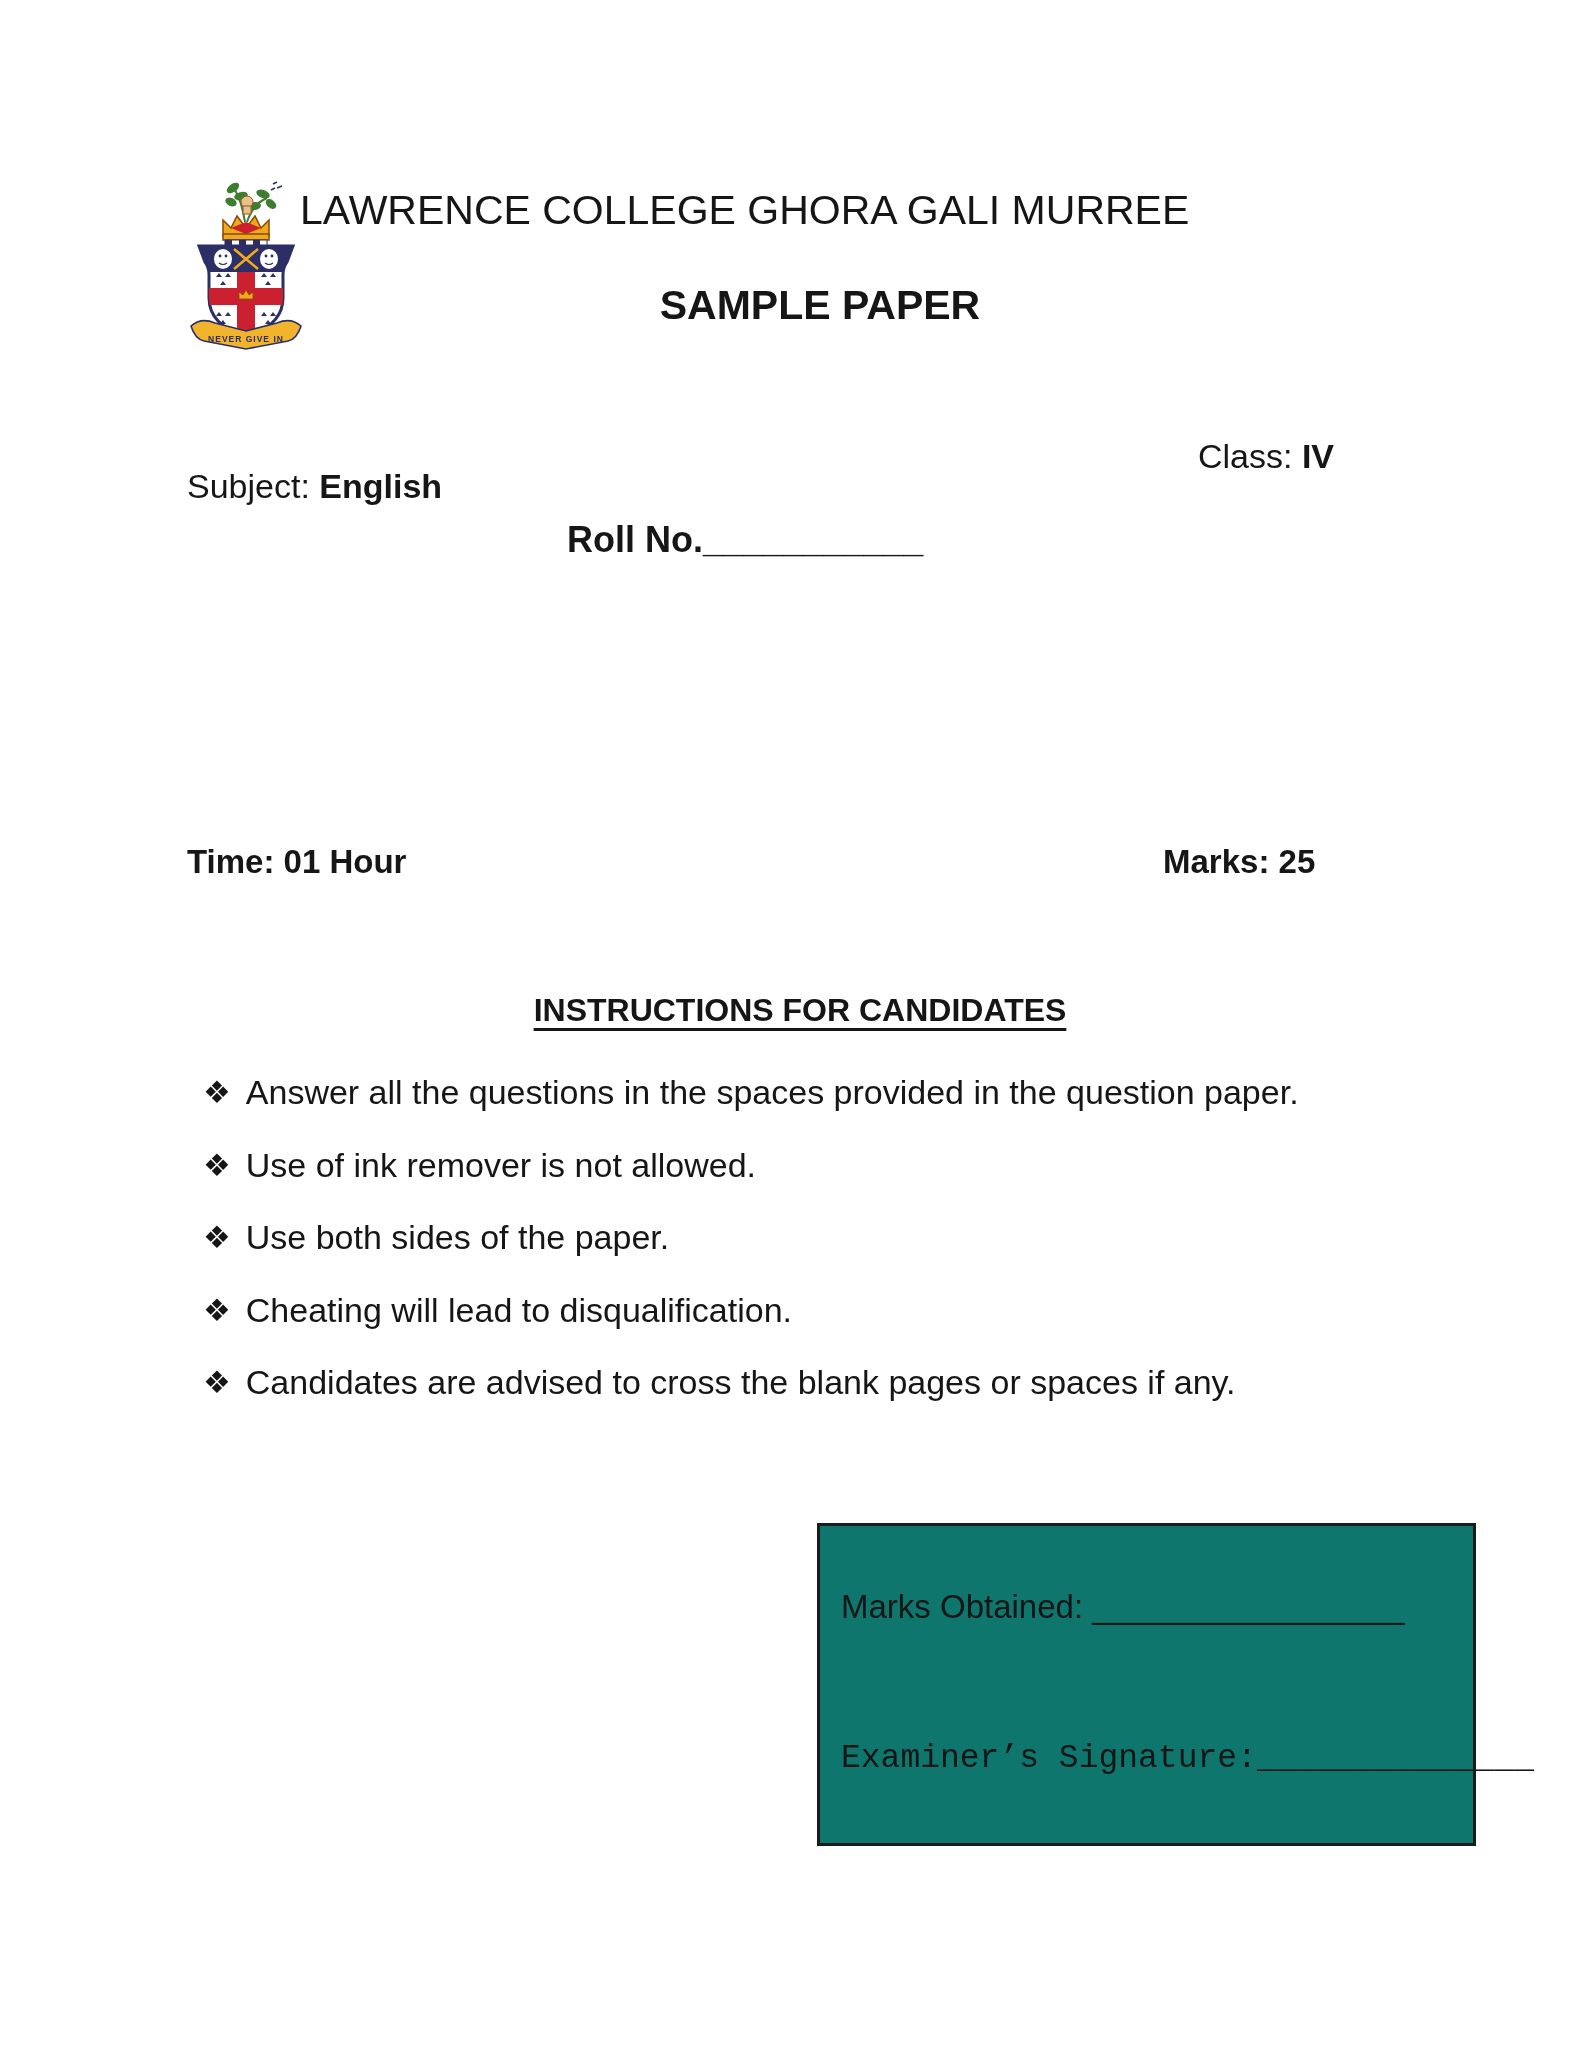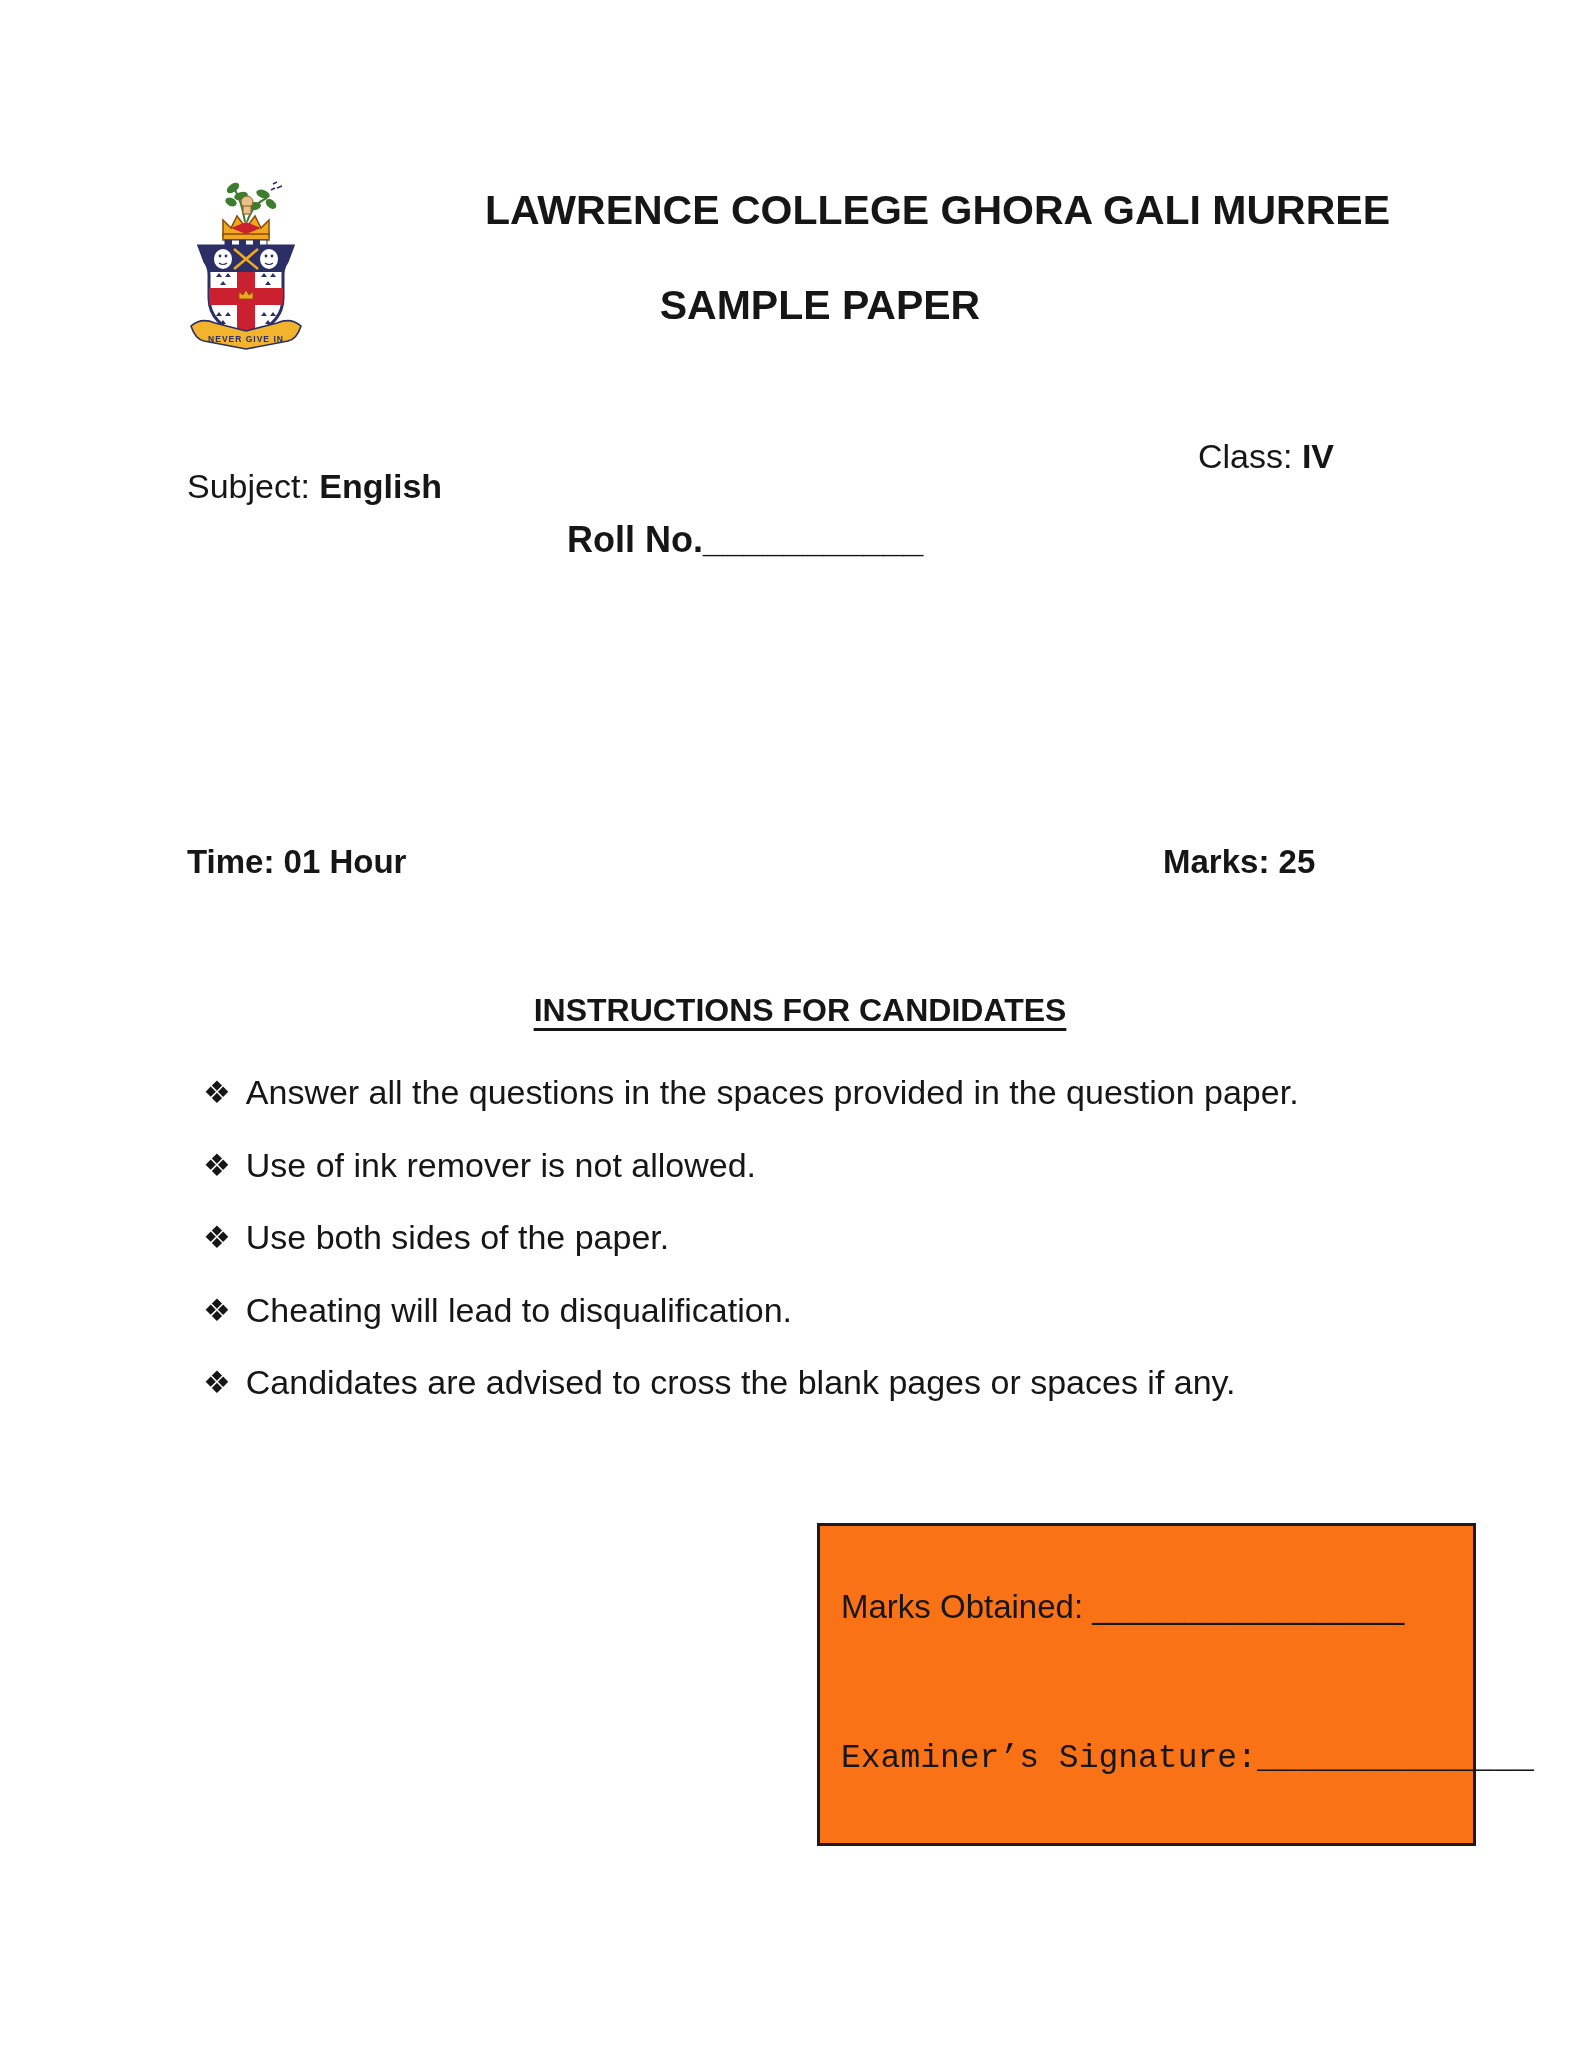--- a/index.html
+++ b/index.html
@@ -3,22 +3,22 @@
 <meta charset="utf-8">
 <style>
   html,body { margin:0; padding:0; background:#ffffff; }
   .page {
     position:relative; width:1582px; height:2048px; background:#ffffff;
     font-family:"Liberation Sans", sans-serif; color:#161616; overflow:hidden;
   }
   .abs { position:absolute; }
 
   .college-name {
-    top:188px; left:300px; width:1090px; text-align:right;
-    font-size:41px; font-weight:700; line-height:1.1; white-space:nowrap;
+    top:188px; left:300px; width:1090px; text-align:left;
+    font-size:41px; font-weight:400; line-height:1.1; white-space:nowrap;
   }
   .paper-type {
     top:283px; left:300px; width:1040px; text-align:center;
     font-size:41px; font-weight:700; line-height:1.1; white-space:nowrap;
   }
 
   .subject-row { top:437px; left:187px; font-size:34px;margin-top:30px; }
   .class-row   { top:437px; left:1198px; font-size:34px; }
   .bold { font-weight:700; }
 
@@ -34,21 +34,21 @@
     font-size:32px; font-weight:700;
     text-decoration:underline; text-decoration-thickness:3px; text-underline-offset:7px;padding-left:9px;
   }
 
   .bullets { top:1056px; left:203px; width:1260px; }
   .bullet-row { height:72.5px; line-height:72.5px; font-size:34px; white-space:nowrap; }
   .bullet-char { display:inline-block; margin-right:15px; font-size:31px; transform:translateY(-1px); }
 
   .marks-box {
     left:817px; top:1523px; width:653px; height:317px;
-    border:3px solid #1b1b1b; background:#f97316;
+    border:3px solid #1b1b1b; background:#0f766e;
   }
   .box-line1 { position:absolute; left:21px; top:62px;  font-size:33px; white-space:nowrap; }
   .box-line2 { position:absolute; left:21px; top:214px; font-size:33px; white-space:nowrap;font-family:Liberation Mono, monospace; }
 
   .crest { left:183px; top:176px; width:126px; height:176px; }
 </style>
 </head>
 <body>
 
 <div class="page">

